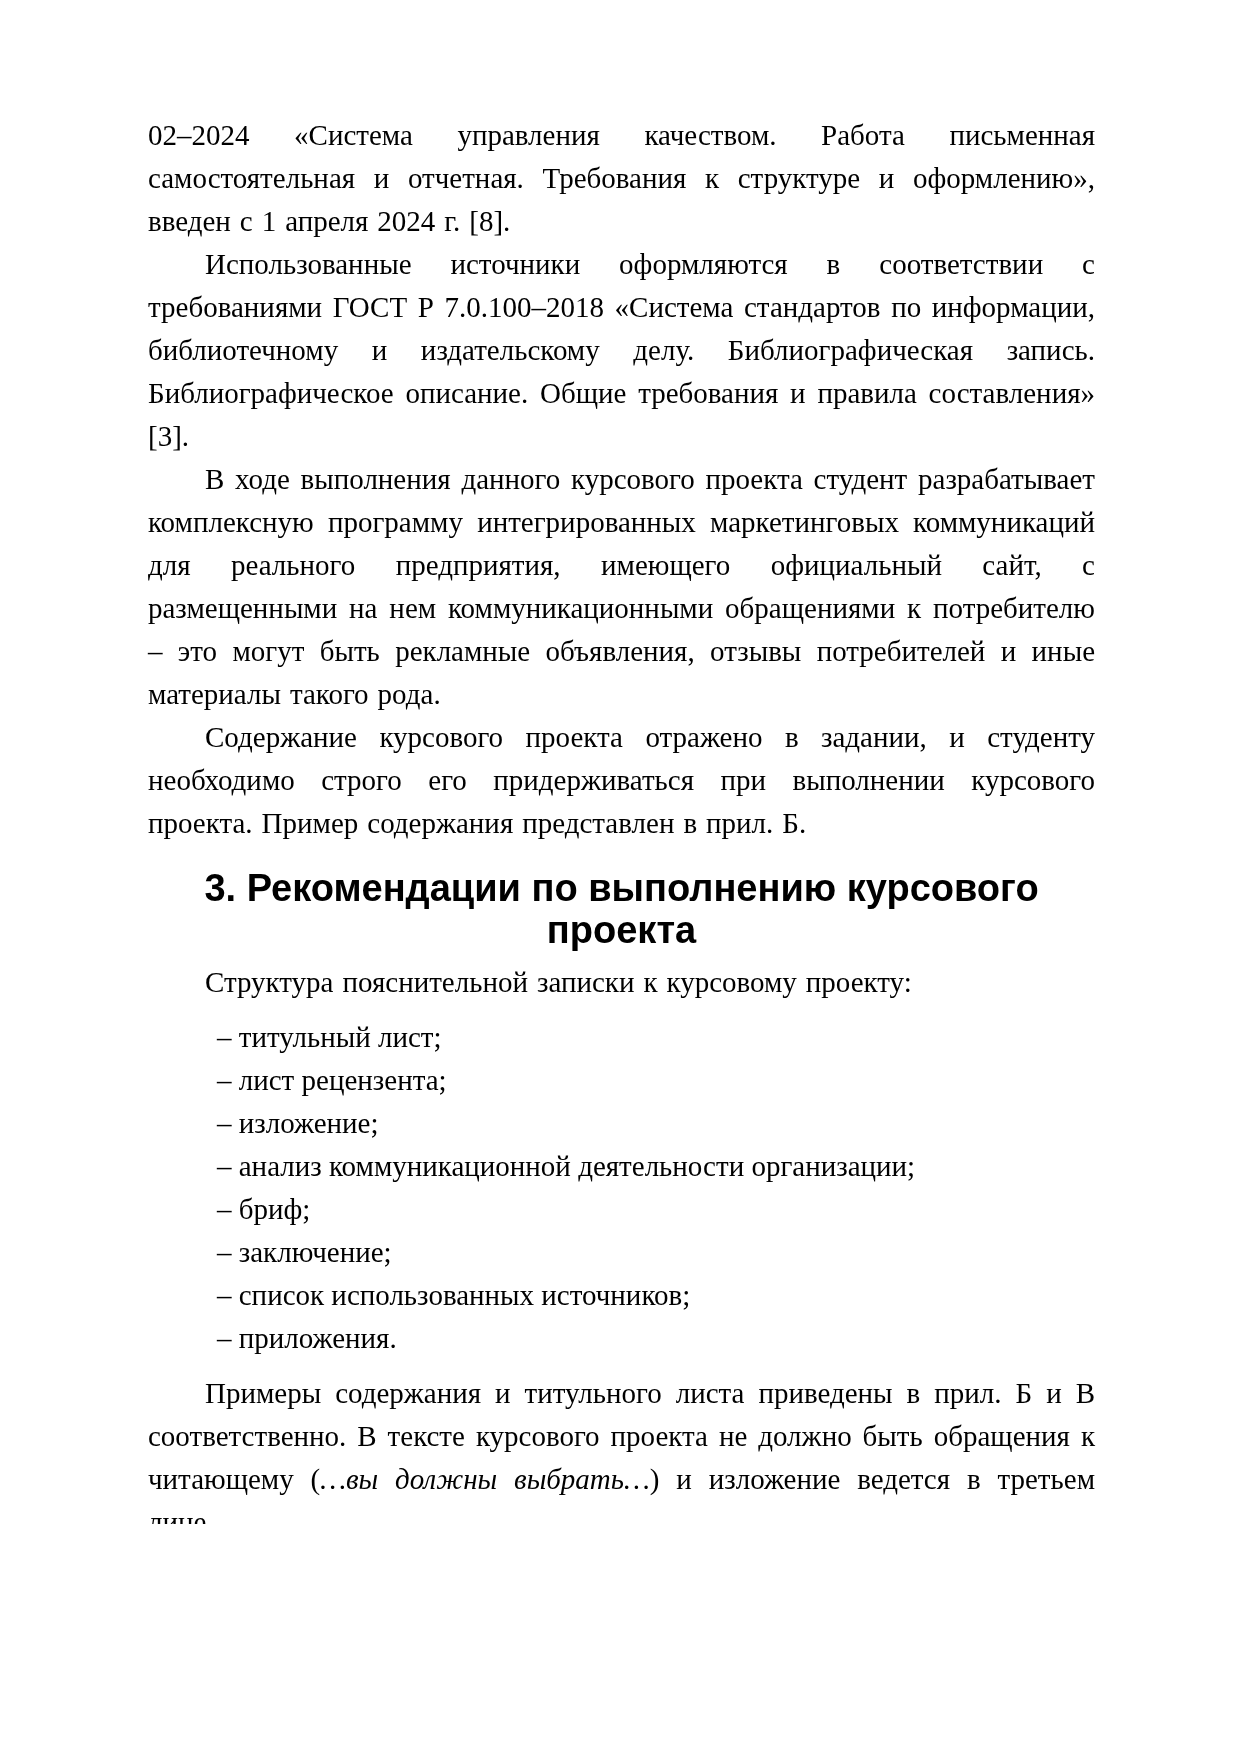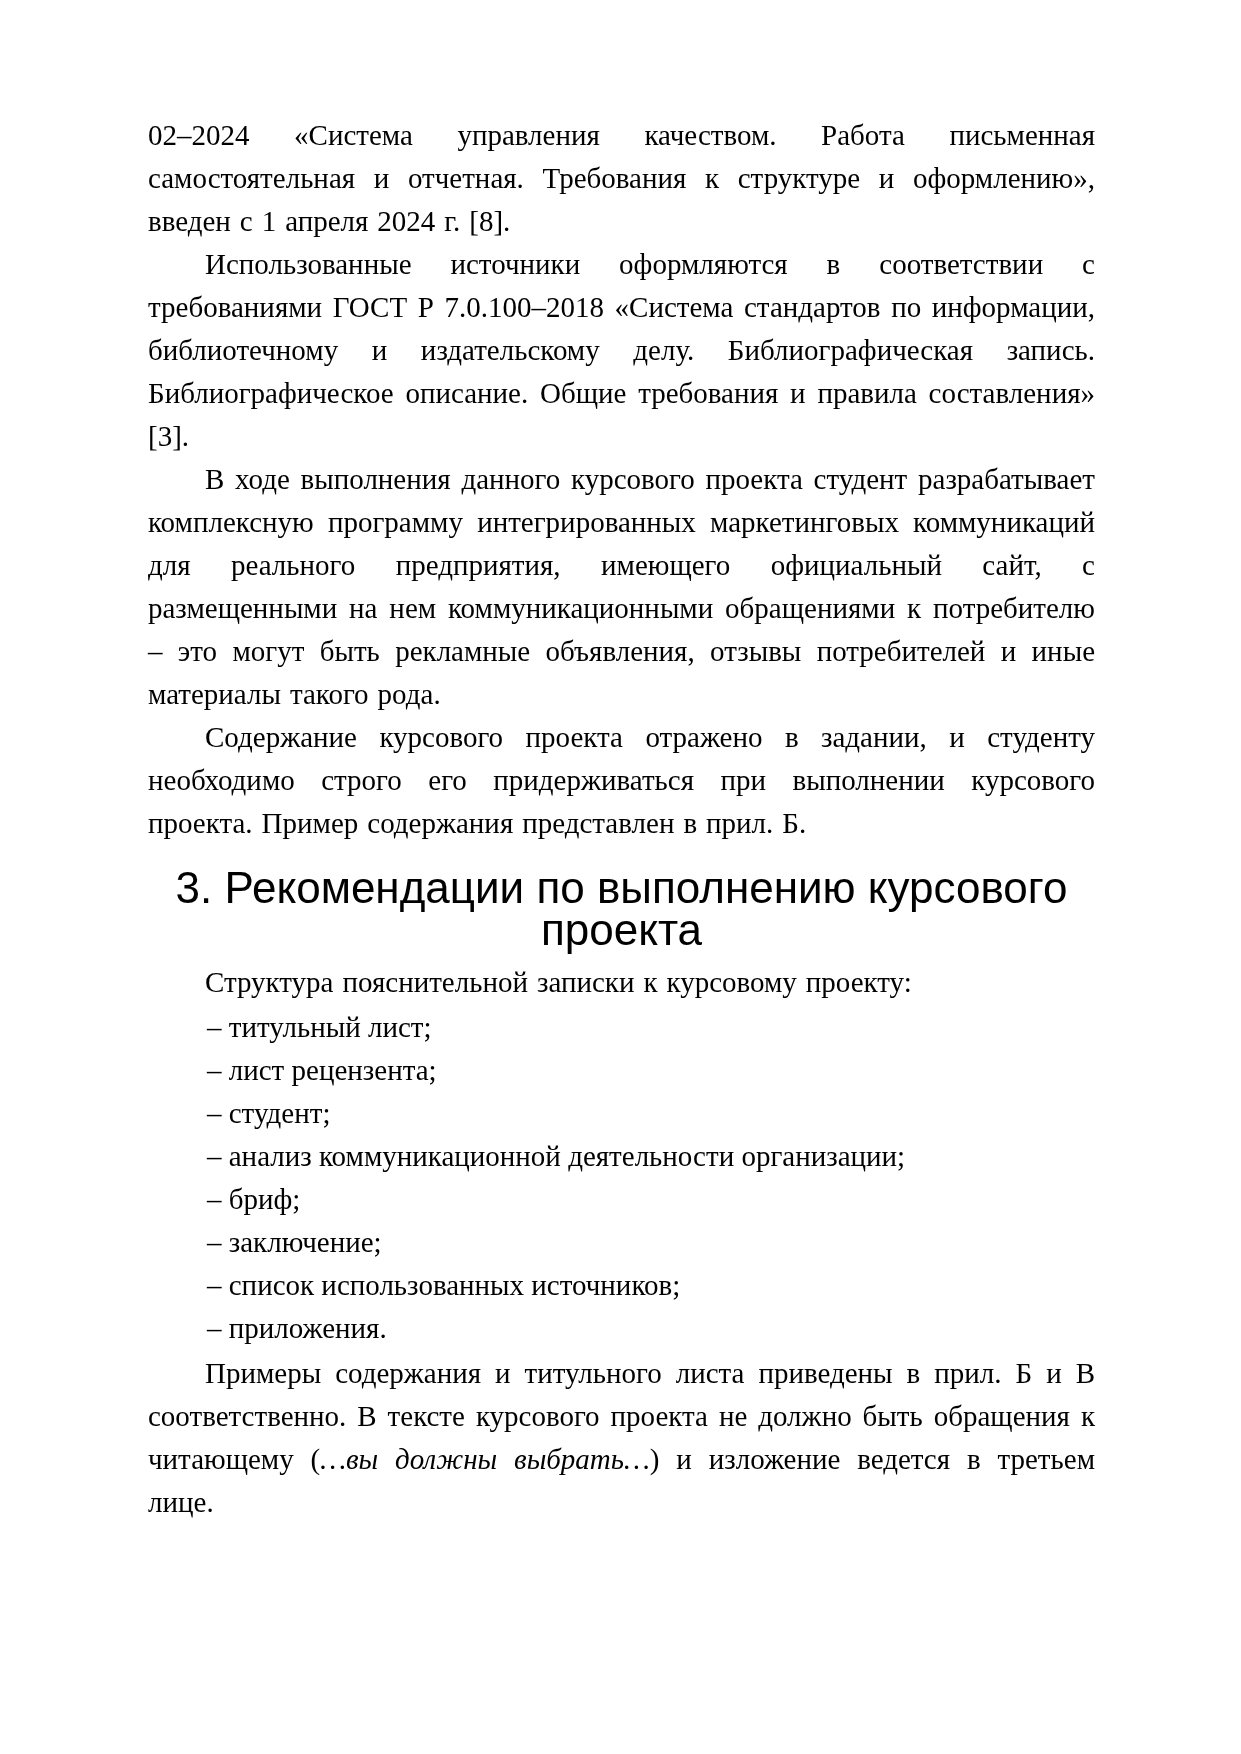--- a/index.html
+++ b/index.html
@@ -31,28 +31,28 @@
     hyphens: auto;
     -webkit-hyphens: auto;
     word-spacing: 0.06em;
   }
   p.no-indent {
     text-indent: 0;
   }
   h2.heading {
     margin: 22px 0 10px 0;
     font-family: "Liberation Sans", "DejaVu Sans", sans-serif;
-    font-weight: normal;
-    font-size: 44px;
+    font-weight: bold;
+    font-size: 38px;
     line-height: 42px;
     text-align: center;
     letter-spacing: 0;
   }
   .list {
-    margin: 2px;
+    margin: 12px;
   }
   .list-item {
     font-size: 29px;
     line-height: 43px;
     padding-left: 57px;
     text-align: left;
     white-space: nowrap;
   }
   .closing em {
     font-style: italic;
@@ -80,21 +80,21 @@
     <p class="body">Содержание курсового проекта отражено в задании, и студенту необходимо строго его придерживаться при выполнении курсового проекта. Пример содержания представлен в прил. Б.</p>
 
 
     <h2 class="heading">3. Рекомендации по выполнению курсового проекта</h2>
 
     <p class="body">Структура пояснительной записки к курсовому проекту:</p>
 
     <div class="list">
       <div class="list-item">– титульный лист;</div>
       <div class="list-item">– лист рецензента;</div>
-      <div class="list-item">– студент;</div>
+      <div class="list-item">– изложение;</div>
       <div class="list-item">– анализ коммуникационной деятельности организации;</div>
       <div class="list-item">– бриф;</div>
       <div class="list-item">– заключение;</div>
       <div class="list-item">– список использованных источников;</div>
       <div class="list-item">– приложения.</div>
     </div>
 
     <p class="body closing"><span>Примеры содержания и титульного листа приведены в прил. Б и В соответственно. В тексте курсового проекта не должно быть обращения к читающему (</span><em>…вы должны выбрать…</em><span>) и изложение ведется в третьем лице.</span></p>
 
   </div>

